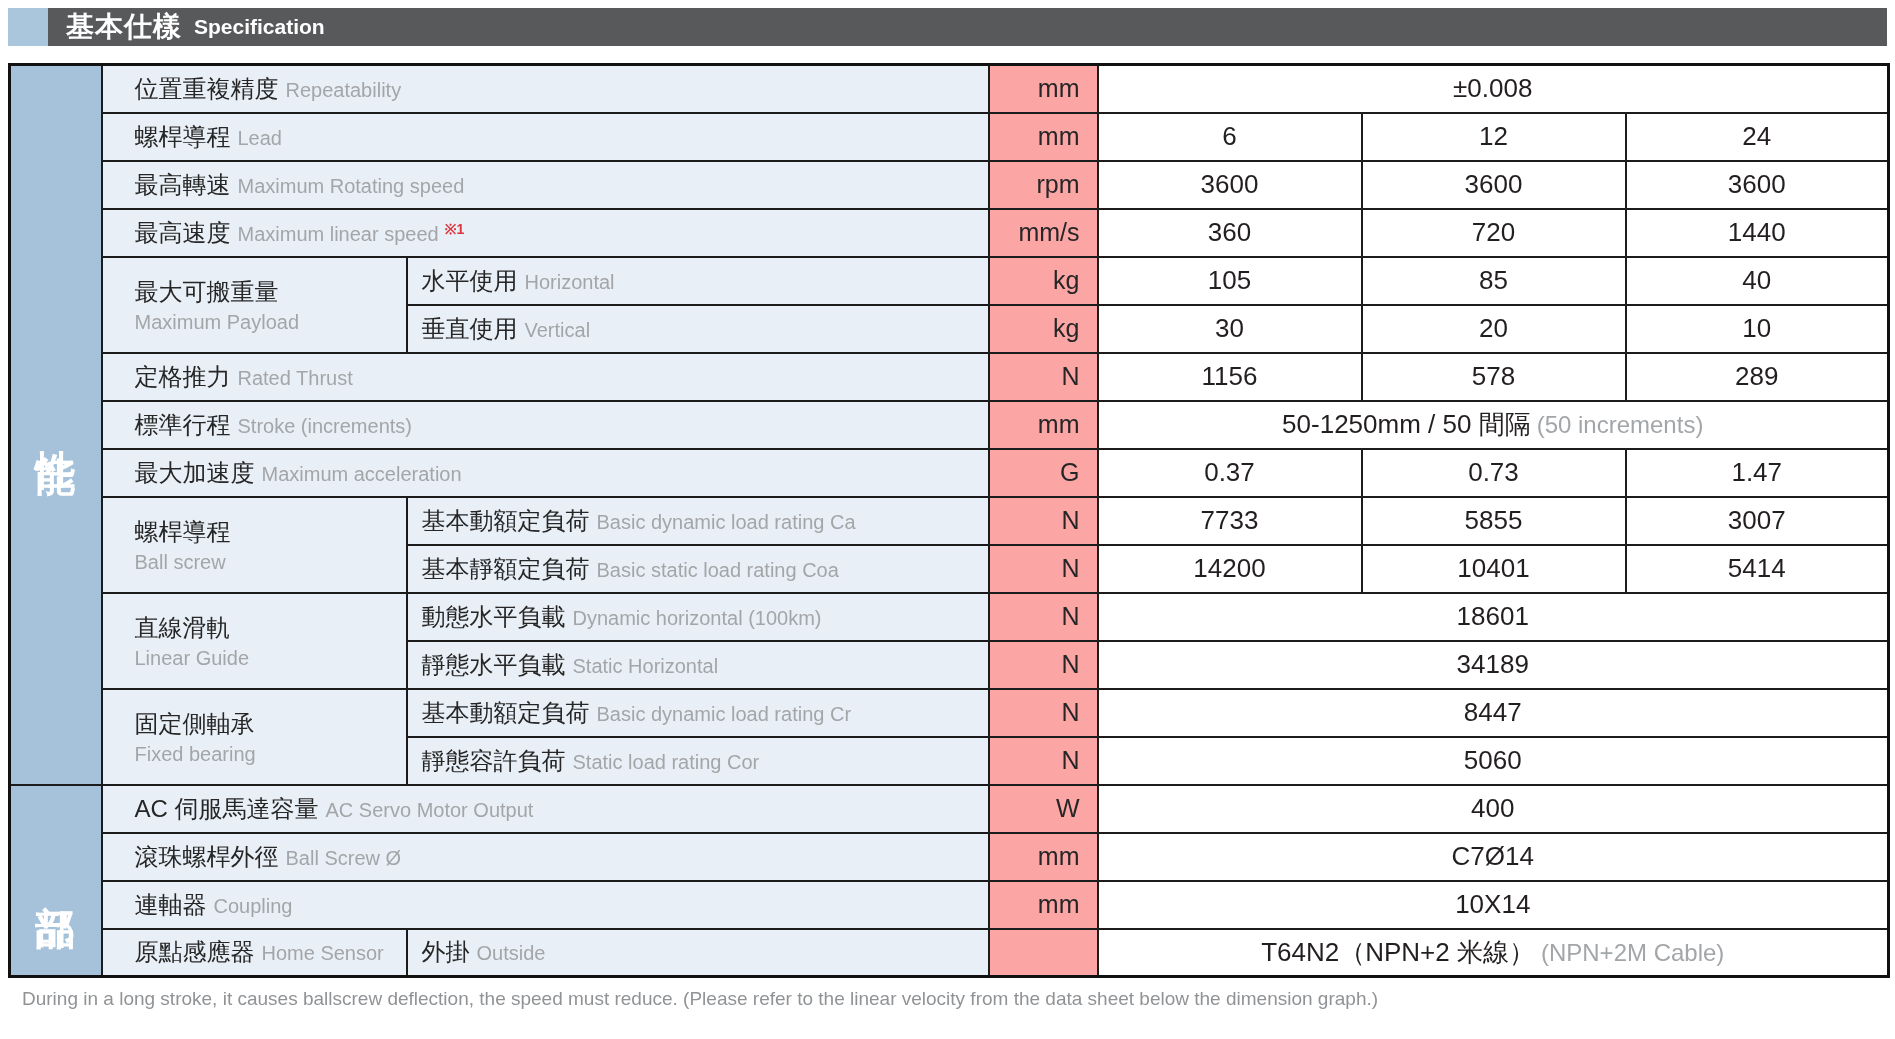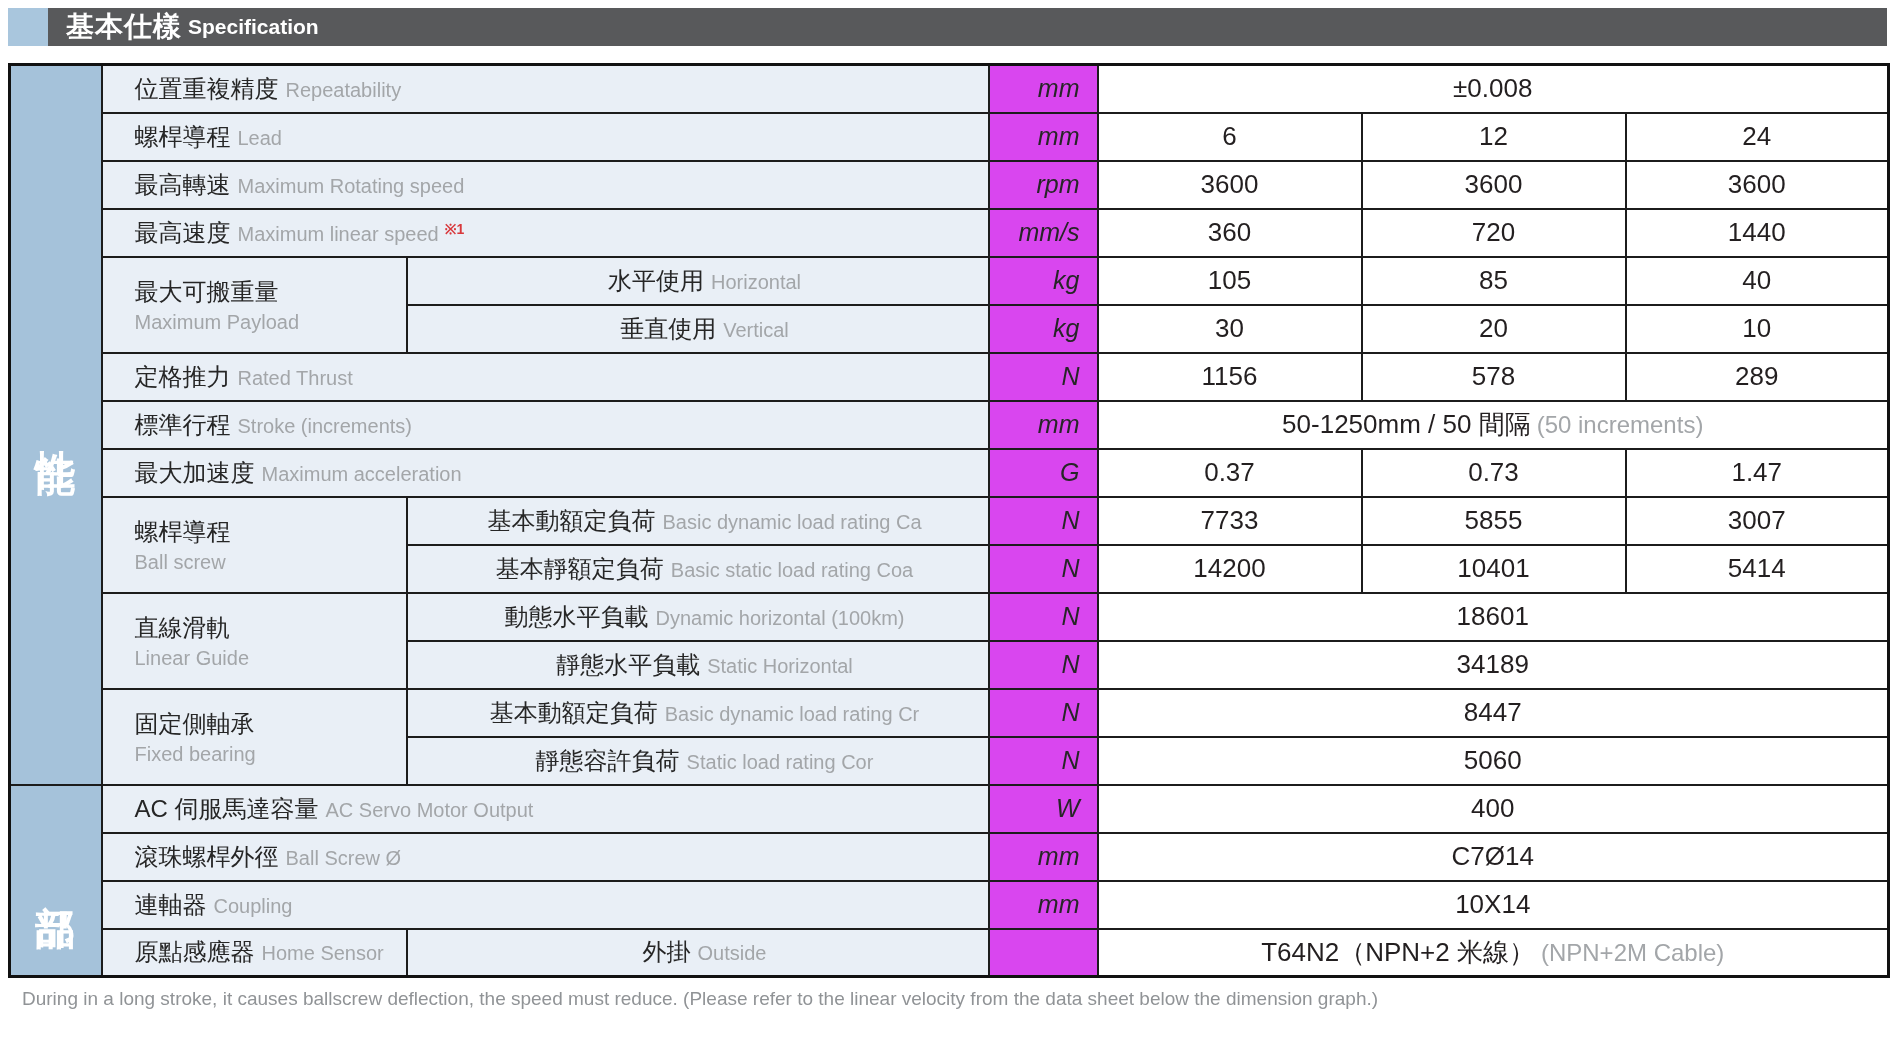--- a/index.html
+++ b/index.html
@@ -8,51 +8,51 @@
     background:#ffffff;
     font-family:"Liberation Sans", sans-serif;
   }
   .page { padding:8px; width:1895px; }
 
   
   .title-bar { display:flex; height:38px; width:1879px; margin-bottom:17px; }
   .accent-square { width:40px; height:38px; background:#a9c6dd; flex:none; }
   .header-bar {
     flex:1; background:#58595b; color:#ffffff;
-    display:flex; align-items:center; gap:6px; padding-left:18px;
+    display:flex; align-items:center; gap:12px; padding-left:18px;
   }
   .title-zh { font-size:28px; font-weight:bold; letter-spacing:1px; }
   .title-en { font-size:21px; font-weight:bold; }
 
   
   table.spec {
     border-collapse:collapse; table-layout:fixed; width:1879px;
     border:3px solid #111111;
   }
   td {
     border:2px solid #1c1c1c; height:48px; padding:0;
     vertical-align:middle; overflow:hidden;
   }
   td.sec { background:#a5c2da; text-align:center; }
   .vert {
     writing-mode:vertical-rl; text-orientation:upright;
     color:#ffffff; font-weight:bold; font-size:40px;
     letter-spacing:6px; line-height:1; display:inline-block;
   }
   td.lbl, td.lbl2 { background:#e9eff6; padding-left:32px; }
-  td.lbl2 { padding-left:14px;text-align:center; }
+  td.lbl2 { padding-left:14px; }
   .zh { font-size:24px; color:#262626; }
   .en { font-size:20px; color:#a3a6a9; margin-left:7px; }
   .stack .zh, .stack .en { display:block; margin-left:0; }
   .stack .en { margin-top:3px; }
   sup.ref { color:#d8383c; font-size:14px; font-weight:bold; margin-left:6px; }
 
   td.unit {
-    background:#d946ef; text-align:right; padding-right:17px;
-    font-size:25px; color:#262626;font-style:italic;
+    background:#fca5a5; text-align:right; padding-right:17px;
+    font-size:25px; color:#262626;
   }
   td.val { background:#ffffff; text-align:center; font-size:26px; color:#231f20; }
   td.val .sub-gray { font-size:24px; color:#a3a6a9; margin-left:6px; }
 
   
   .footnotes { margin-top:9px; padding-left:2px; }
   .fn-red { color:#dd3b3e; font-size:19px; font-weight:600; line-height:1.25; }
   .fn-gray { color:#909396; font-size:19px; line-height:1.25; margin-top:3px;margin-left:12px; }
 </style>
 </head>

